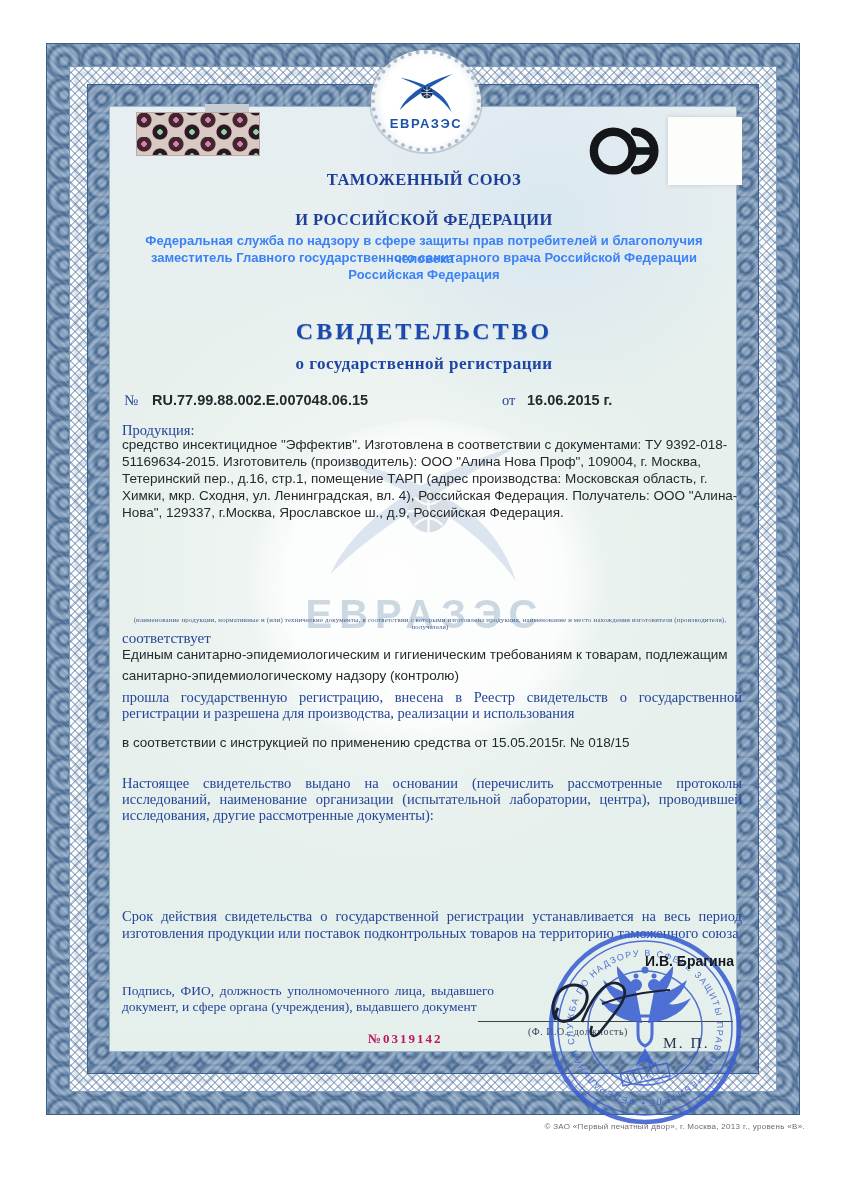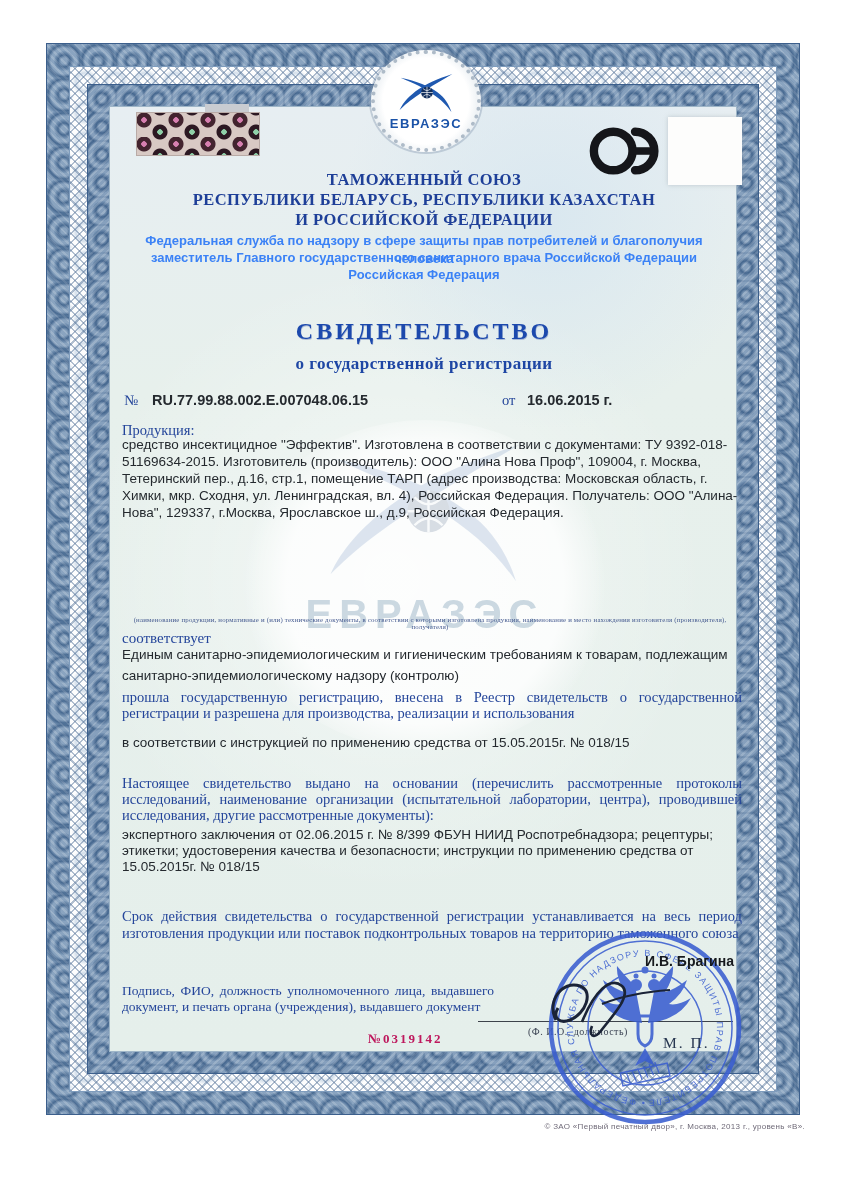--- a/index.html
+++ b/index.html
@@ -153,21 +153,20 @@
   <div class="holo"></div>
 
   <div class="white-patch"></div>
   <svg class="ce-mark" viewBox="0 0 100 72">
     <circle cx="30" cy="36" r="23" fill="none" stroke="#15161a" stroke-width="10"></circle>
     <path d="M56 13 a23 23 0 1 1 0 46" fill="none" stroke="#15161a" stroke-width="10" stroke-linecap="round"></path>
     <path d="M49 36 h30" stroke="#15161a" stroke-width="9"></path>
   </svg>
 
   <div class="abs h-top center h1" style="top:170px;">ТАМОЖЕННЫЙ СОЮЗ</div>
-  <div class="abs h-top center h1" style="top:190px;">РЕСПУБЛИКИ БЕЛАРУСЬ, РЕСПУБЛИКИ КАЗАХСТАН</div>
   <div class="abs h-top center h1" style="top:210px;">И РОССИЙСКОЙ ФЕДЕРАЦИИ</div>
   <div class="abs h-top center h2" style="top:232px;">Федеральная служба по надзору в сфере защиты прав потребителей и благополучия человека</div>
   <div class="abs h-top center h2" style="top:249px;">заместитель Главного государственного санитарного врача Российской Федерации</div>
   <div class="abs h-top center h2" style="top:266px;">Российская Федерация</div>
 
   <div class="abs h-top center title" style="top:318px;">СВИДЕТЕЛЬСТВО</div>
   <div class="abs h-top center subtitle" style="top:354px;">о государственной регистрации</div>
 
   <div class="abs lbl" style="left:124px; top:392px;">№</div>
   <div class="abs val" style="left:152px; top:392px;">RU.77.99.88.002.E.007048.06.15</div>
@@ -178,25 +177,24 @@
   <div class="abs body-sans" style="left:122px; top:436px; width:620px;">средство инсектицидное "Эффектив". Изготовлена в соответствии с документами: ТУ 9392-018-51169634-2015. Изготовитель (производитель): ООО "Алина Нова Проф", 109004, г. Москва, Тетеринский пер., д.16, стр.1, помещение ТАРП (адрес производства: Московская область, г. Химки, мкр. Сходня, ул. Ленинградская, вл. 4), Российская Федерация. Получатель: ООО "Алина-Нова", 129337, г.Москва, Ярославское ш., д.9, Российская Федерация.</div>
 
   <div class="abs center footnote" style="left:118px; top:616px; width:624px; font-size:6.8px;">(наименование продукции, нормативные и (или) технические документы, в соответствии с которыми изготовлена продукция, наименование и место нахождения изготовителя (производителя), получателя)</div>
   <div class="abs lbl" style="left:122px; top:630px; font-size:15px;">соответствует</div>
   <div class="abs body-serif" style="left:122px; top:690px; width:620px;">прошла государственную регистрацию, внесена в Реестр свидетельств о государственной регистрации и разрешена для производства, реализации и использования</div>
 
   <div class="abs body-sans" style="left:122px; top:644px; width:622px; line-height:21px;">Единым санитарно-эпидемиологическим и гигиеническим требованиям к товарам, подлежащим санитарно-эпидемиологическому надзору (контролю)</div>
   <div class="abs body-sans" style="left:122px; top:734px; width:622px;">в соответствии с инструкцией по применению средства от 15.05.2015г. № 018/15</div>
 
   <div class="abs body-serif" style="left:122px; top:776px; width:620px;">Настоящее свидетельство выдано на основании (перечислить рассмотренные протоколы исследований, наименование организации (испытательной лаборатории, центра), проводившей исследования, другие рассмотренные документы):</div>
-  <div class="abs body-sans" style="left:122px; top:827px; width:622px; line-height:15.8px;">экспертного заключения от 02.06.2015 г. № 8/399 ФБУН НИИД Роспотребнадзора; рецептуры; этикетки; удостоверения качества и безопасности; инструкции по применению средства от 15.05.2015г. № 018/15</div>
 
   <div class="abs body-serif2" style="left:122px; top:908px; width:620px;">Срок действия свидетельства о государственной регистрации устанавливается на весь период изготовления продукции или поставок подконтрольных товаров на территорию таможенного союза</div>
 
-  <div class="abs body-serif" style="left:122px; top:983px; width:372px; font-size:13.5px;">Подпись, ФИО, должность уполномоченного лица, выдавшего документ, и печать органа (учреждения), выдавшего документ</div>
+  <div class="abs body-serif" style="left:122px; top:983px; width:372px; font-size:13.5px;">Подпись, ФИО, должность уполномоченного лица, выдавшего документ, и сфере органа (учреждения), выдавшего документ</div>
 
   <svg class="stamp" viewBox="0 0 200 200">
     <circle cx="100" cy="100" r="94" fill="none" stroke="#3a5ed0" stroke-width="4.5"></circle>
     <circle cx="100" cy="100" r="87" fill="none" stroke="#3a5ed0" stroke-width="1.5"></circle>
     <circle cx="100" cy="100" r="57" fill="none" stroke="#3a5ed0" stroke-width="1.5"></circle>
     <defs>
         <path id="arcPath" d="M 100 172 a72 72 0 1 1 0.01 0"></path>
       </defs>
     <text font-family="Liberation Sans, sans-serif" font-size="9" letter-spacing="1.5" fill="#3a5ed0">
       <textPath href="#arcPath">• ФЕДЕРАЛЬНАЯ СЛУЖБА ПО НАДЗОРУ В СФЕРЕ ЗАЩИТЫ ПРАВ ПОТРЕБИТЕЛЕЙ И БЛАГОПОЛУЧИЯ ЧЕЛОВЕКА •</textPath>

